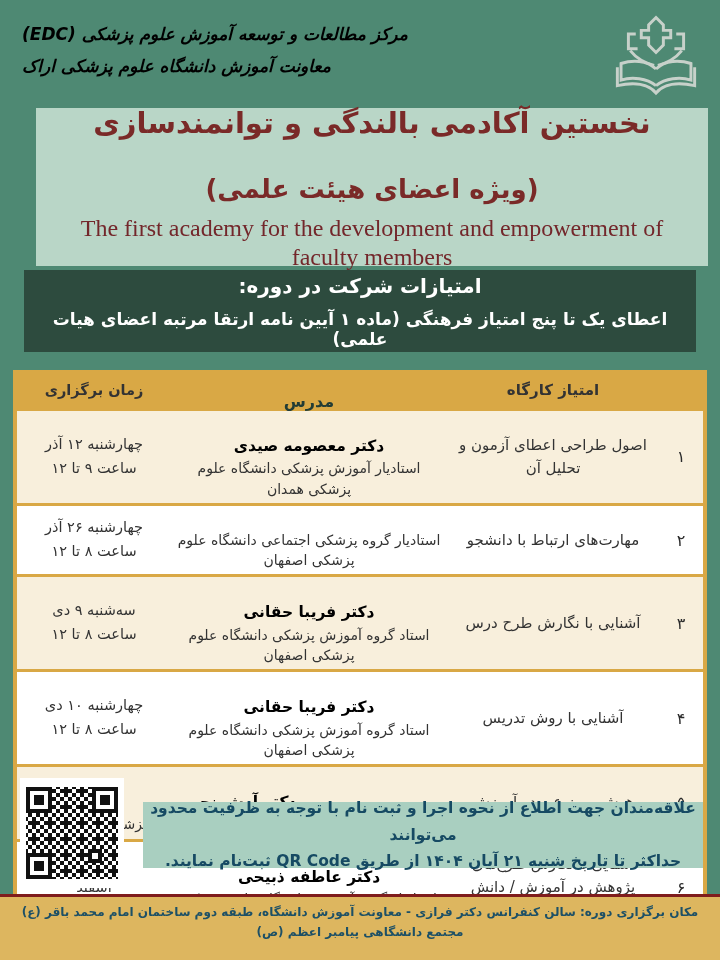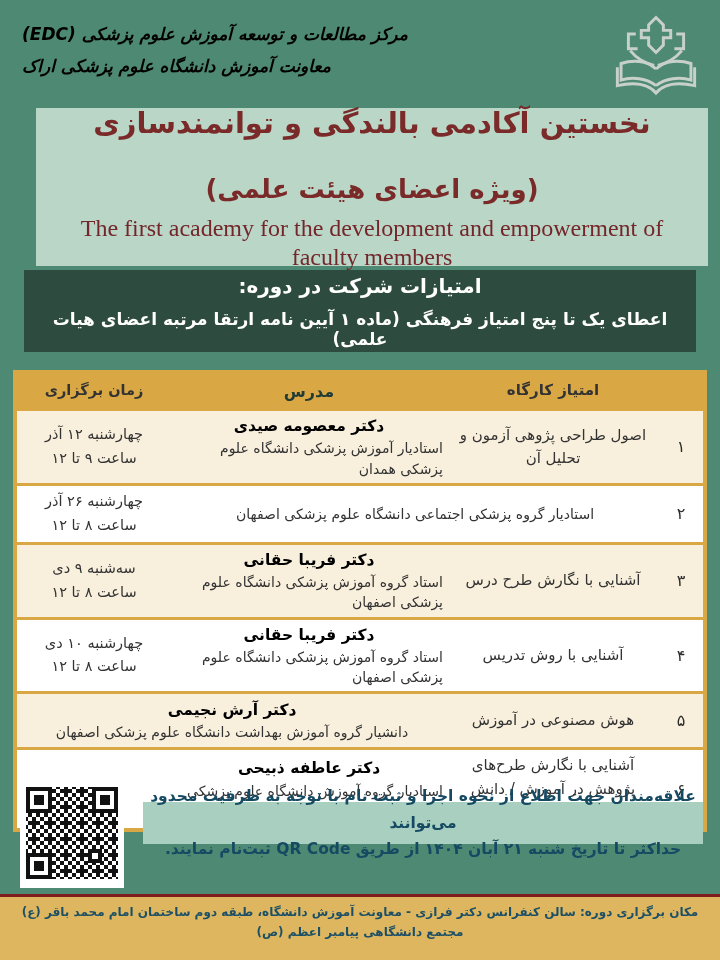--- a/index.html
+++ b/index.html
@@ -53,33 +53,33 @@
     height:34px; align-items:center; font-size:16px;
   }
   .t-row{ display:flex; border-top:3px solid #d9a845; min-height:56px; }
   .t-row:first-of-type{ border-top:none; }
   .row-odd{ background:#f8efdc; }
   .row-even{ background:#ffffff; }
   .c{ display:flex; flex-direction:column; justify-content:center;
       align-items:center; text-align:center; padding:4px 4px; }
   .c-num{ width:44px; font-size:16px; color:#2b2b2b; }
   .c-workshop{ width:212px; font-size:15px; color:#333; line-height:1.55; }
-  .c-inst{ flex:1; }
+  .c-inst{ flex:1;margin-top:20px; }
   .c-time{ width:154px; font-size:14.5px; color:#333; line-height:1.65; }
   .inst-name{ font-size:15.5px; font-weight:bold; color:#000000; line-height:1.5; }
-  .inst-title{ font-size:14px; color:#333; line-height:1.45;text-align:right; }
+  .inst-title{ font-size:14px; color:#333; line-height:1.45; }
   .t-row-1{ min-height:66px; }
 
   
   .qr-wrap{
     position:absolute; top:778px; left:20px; width:104px; height:110px;
     background:#ffffff; display:flex; align-items:center; justify-content:center;
   }
   .reg-box{
-    position:absolute; top:802px; left:143px; width:560px; height:42px;
+    position:absolute; top:802px; left:143px; width:560px; height:66px;
     background:#a9cfc0; direction:rtl; text-align:center;
     display:flex; flex-direction:column; justify-content:center;
     color:#164a63; font-weight:bold; font-size:15.5px; line-height:1.7;
   }
 
   
   .footer{
     position:absolute; top:894px; left:0; width:720px; height:86px;
     background:#ddb65f; border-top:3px solid #7f1d1d;
     direction:rtl; text-align:center; color:#1d5066; font-weight:bold;
@@ -127,33 +127,34 @@
   <div class="sched">
     <div class="t-head">
       <div class="c c-num"></div>
       <div class="c c-workshop">امتیاز کارگاه</div>
       <div class="c c-inst">مدرس</div>
       <div class="c c-time">زمان برگزاری</div>
     </div>
 
     <div class="t-row t-row-1 row-odd">
       <div class="c c-num">۱</div>
-      <div class="c c-workshop">اصول طراحی پژوهی آزمون و تحلیل آن</div>
+      <div class="c c-workshop">اصول طراحی اعطای آزمون و تحلیل آن</div>
       <div class="c c-inst">
         <div class="inst-name">دکتر معصومه صیدی</div>
         <div class="inst-title">استادیار آموزش پزشکی دانشگاه علوم پزشکی همدان</div>
       </div>
       <div class="c c-time">
         <div>چهارشنبه ۱۲ آذر</div>
         <div>ساعت ۹ تا ۱۲</div>
       </div>
     </div>
 
     <div class="t-row row-even">
       <div class="c c-num">۲</div>
+      <div class="c c-workshop">مهارت‌های ارتباط با دانشجو</div>
       <div class="c c-inst">
         <div class="inst-title">استادیار گروه پزشکی اجتماعی دانشگاه علوم پزشکی اصفهان</div>
       </div>
       <div class="c c-time">
         <div>چهارشنبه ۲۶ آذر</div>
         <div>ساعت ۸ تا ۱۲</div>
       </div>
     </div>
 
     <div class="t-row row-odd">

